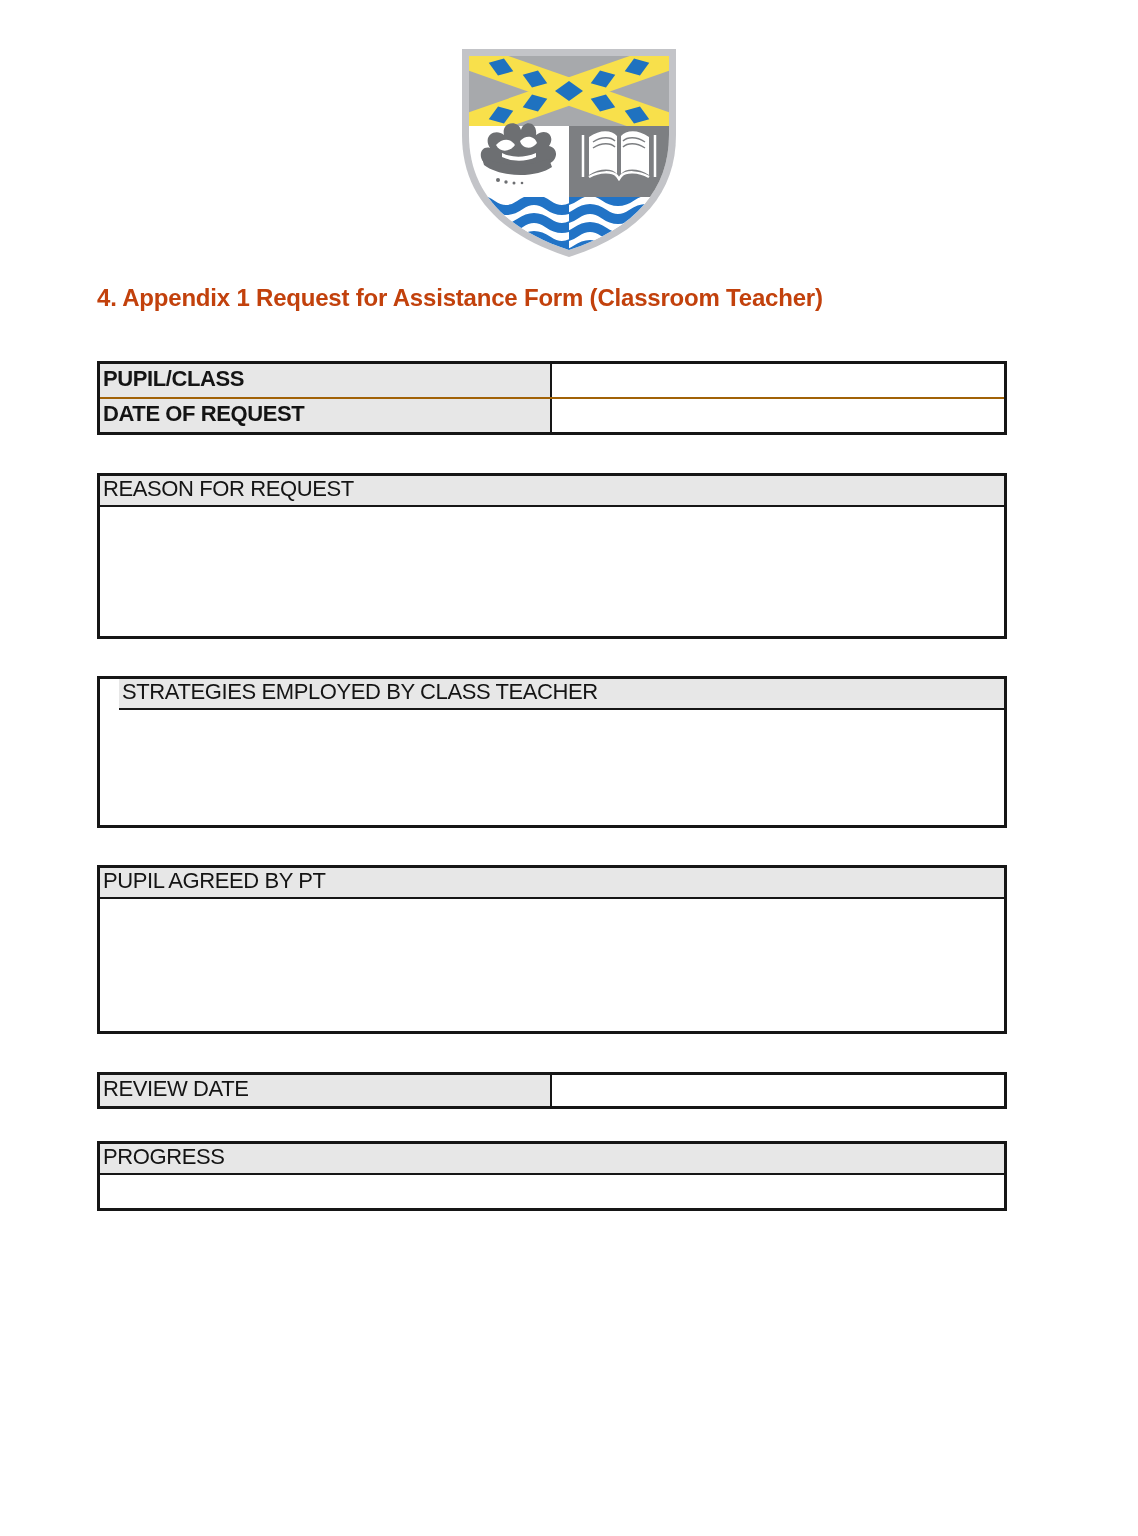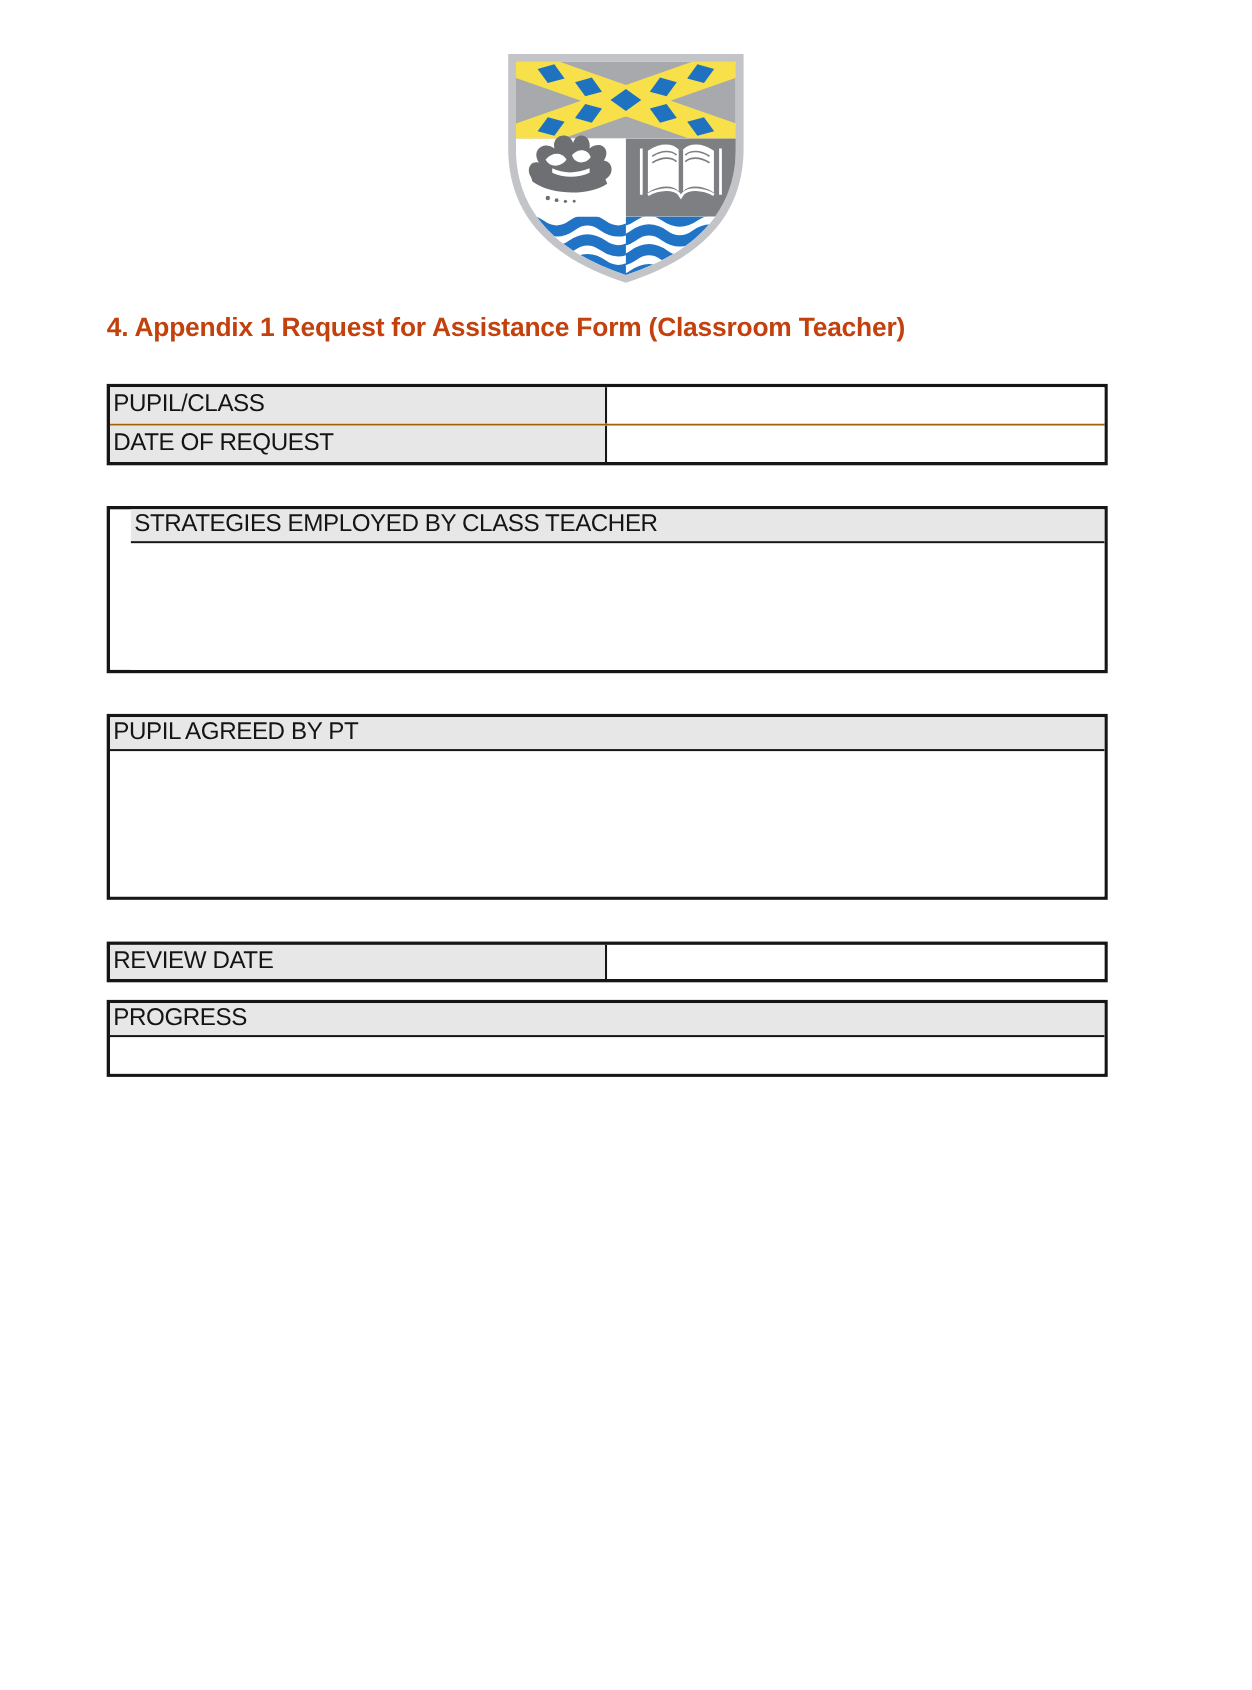--- a/index.html
+++ b/index.html
@@ -30,26 +30,26 @@
   }
   .content {
     width: 910px;
     margin-left: 97px;
   }
   .tbl {
     border: 3px solid #161616;
     width: 910px;
     background: #ffffff;
   }
-  .t1 { margin-top: 36px; }
+  .t1 { margin-top: 48px; font-weight: bold; }
   .t2 { margin-top: 38px; }
   .t3 { margin-top: 37px; padding-left: 19px; }
   .t4 { margin-top: 37px; }
   .t5 { margin-top: 38px; }
-  .t6 { margin-top: 16px; }
+  .t6 { margin-top: 32px; }
   .row2 {
     display: grid;
     grid-template-columns: 1fr 1fr;
   }
   .row2 + .row2 { border-top: 2px solid #a16207; }
   .cell-label {
     background: #e7e7e7;
     border-right: 2px solid #161616;
     height: 33px;
     display: flex;
@@ -176,20 +176,24 @@
       <div class="row2">
         <div class="cell-label">PUPIL/CLASS</div>
         <div class="cell-input"></div>
       </div>
       <div class="row2">
         <div class="cell-label">DATE OF REQUEST</div>
         <div class="cell-input"></div>
       </div>
     </div>
 
+    <div class="tbl t2">
+      <div class="sec-header">REASON FOR REQUEST</div>
+      <div class="sec-body body-reason"></div>
+    </div>
 
     <div class="tbl t3">
       <div class="sec-header">STRATEGIES EMPLOYED BY CLASS TEACHER</div>
       <div class="sec-body body-strategies"></div>
     </div>
 
     <div class="tbl t4">
       <div class="sec-header">PUPIL AGREED BY PT</div>
       <div class="sec-body body-action"></div>
     </div>

